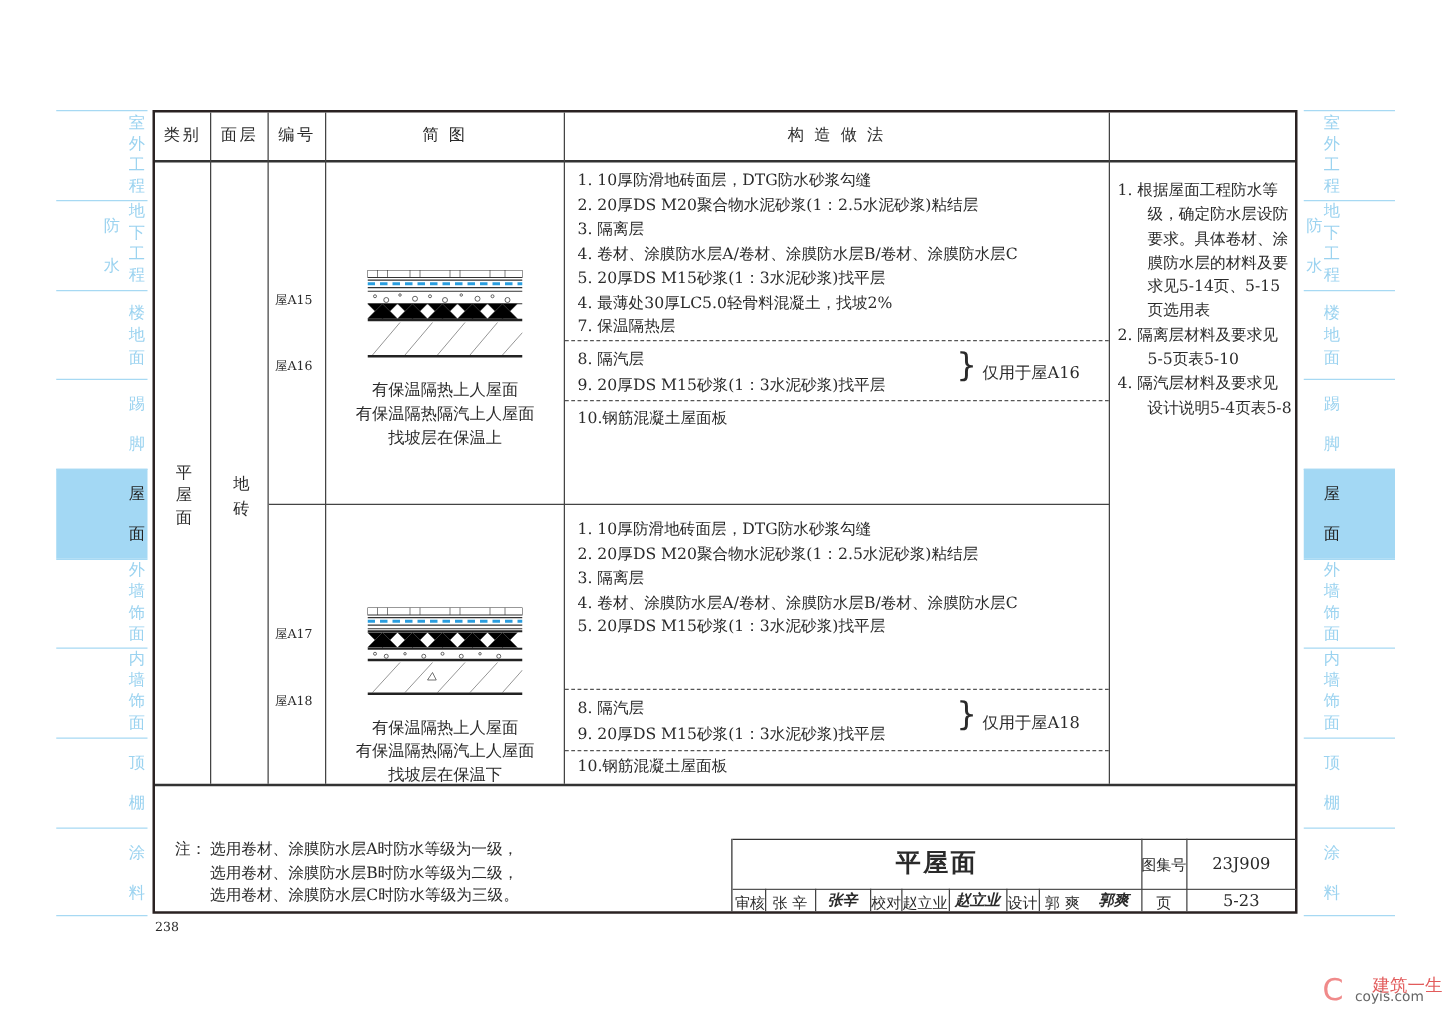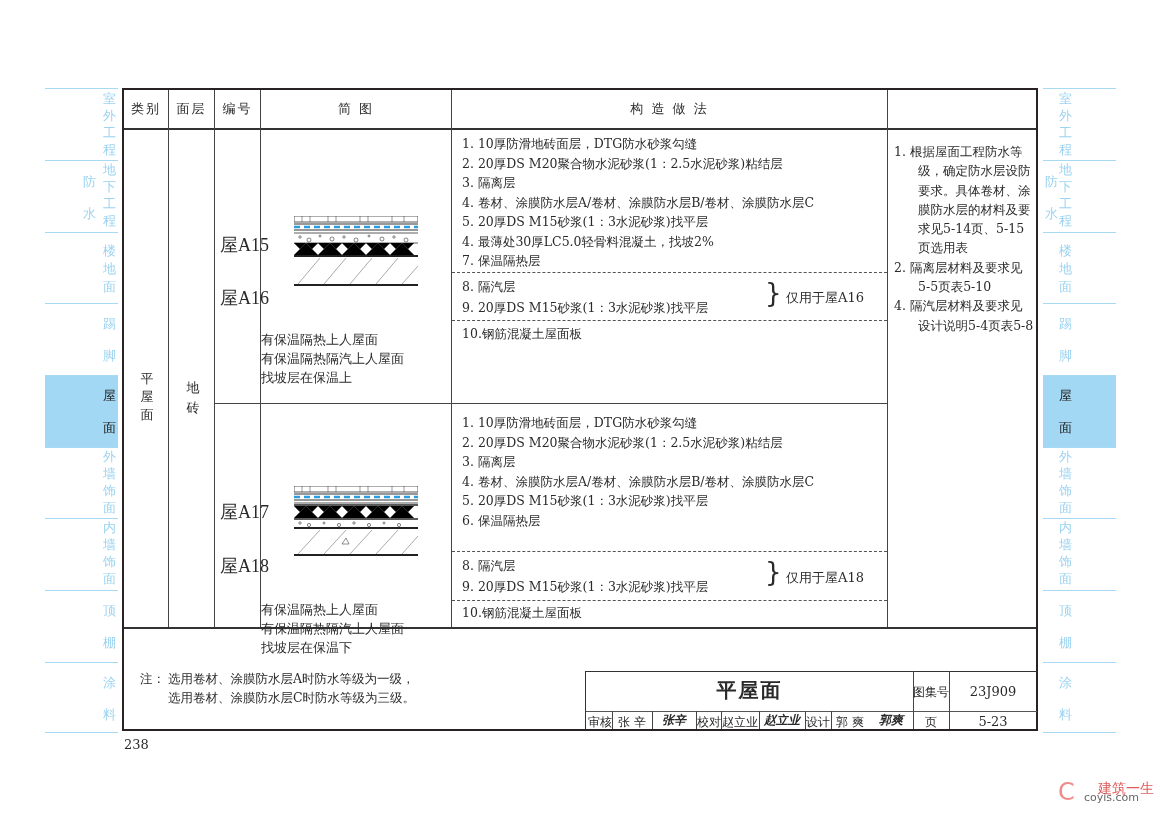--- a/index.html
+++ b/index.html
@@ -19,28 +19,28 @@
   .tab.active .ch { color:#222; }
   .tab.last { border-bottom:1.5px solid #a7d9f3; }
 
   .frame { position:absolute; left:122px; top:88px; width:916px; height:643px; border:2.5px solid #2a2222; box-sizing:border-box; }
   .abs { position:absolute; }
   .vline { position:absolute; width:1px; background:#444; }
   .hline { position:absolute; height:1px; background:#444; }
   .dash { position:absolute; height:0; border-top:1px dashed #555; }
   .hdr { position:absolute; top:0; height:38px; line-height:38px; text-align:center; font-size:13px; letter-spacing:2px; }
   .steps { position:absolute; font-size:12.5px; line-height:19.5px; white-space:nowrap; }
-  .code { position:absolute; font-size:18px;font-family:Liberation Serif, serif; }
-  .caption { position:absolute; text-align:left; font-size:13px; line-height:19px; width:190px;margin-top:27px; }
+  .code { position:absolute; font-size:10px; }
+  .caption { position:absolute; text-align:center; font-size:13px; line-height:19px; width:190px; }
   .notes { position:absolute; font-size:12.5px; line-height:19.3px; }
   .notes .n { padding-left:24px; text-indent:-24px; }
   .footer-note { position:absolute; font-size:12.5px; line-height:18.5px; }
   .titleblock { position:absolute; left:585px; top:671px; width:451px; height:58px; border-left:1px solid #333; }
   .tb-cell { position:absolute; font-size:12px; text-align:center; }
-  .pageno { position:absolute; left:124px; top:737px; font-size:13px; }
+  .pageno { position:absolute; left:124px; top:737px; font-size:10px; }
   .wm { position:absolute; left:1058px; top:778px; font-family:"DejaVu Sans", sans-serif; }
 </style>
 </head>
 <body>
 
 <div class="side left">
   <div class="tab" style="height:72px">
     <span class="ch main" style="top:2px">室</span>
     <span class="ch main" style="top:19px">外</span>
     <span class="ch main" style="top:36px">工</span>
@@ -283,41 +283,41 @@
     <div>有保温隔热隔汽上人屋面</div>
     <div>找坡层在保温下</div>
   </div>
 
   <div class="steps" style="left:338px; top:323px">
     <div>1. 10厚防滑地砖面层，DTG防水砂浆勾缝</div>
     <div>2. 20厚DS M20聚合物水泥砂浆(1：2.5水泥砂浆)粘结层</div>
     <div>3. 隔离层</div>
     <div>4. 卷材、涂膜防水层A/卷材、涂膜防水层B/卷材、涂膜防水层C</div>
     <div>5. 20厚DS M15砂浆(1：3水泥砂浆)找平层</div>
-    <div>6. 保温隔热层</div>
   </div>
   <div class="dash" style="left:328px; top:461px; width:435px"></div>
   <div class="steps" style="left:338px; top:465px; line-height:21px">
     <div>8. 隔汽层</div>
     <div>9. 20厚DS M15砂浆(1：3水泥砂浆)找平层</div>
   </div>
   <div class="abs" style="left:641px; top:469px; font-size:26px; line-height:26px; font-family:'DejaVu Sans', sans-serif">}</div>
   <div class="abs" style="left:662px; top:479px; font-size:13px">仅用于屋A18</div>
   <div class="dash" style="left:328px; top:510px; width:435px"></div>
   <div class="steps" style="left:338px; top:513px">10.钢筋混凝土屋面板</div>
 
   <div class="notes" style="left:770px; top:52px; width:140px">
     <div class="n">1. 根据屋面工程防水等级，确定防水层设防要求。具体卷材、涂膜防水层的材料及要求见5-14页、5-15页选用表</div>
     <div class="n">2. 隔离层材料及要求见5-5页表5-10</div>
     <div class="n">4. 隔汽层材料及要求见设计说明5-4页表5-8</div>
   </div>
 
   <div class="footer-note" style="left:16px; top:580px">注：</div>
   <div class="footer-note" style="left:44px; top:580px">
     <div>选用卷材、涂膜防水层A时防水等级为一级，</div>
+    <div>选用卷材、涂膜防水层B时防水等级为二级，</div>
     <div>选用卷材、涂膜防水层C时防水等级为三级。</div>
   </div>
 </div>
 
 <div class="titleblock">
   <div class="hline" style="left:0; top:0; width:451px; background:#333"></div>
   <div class="hline" style="left:0; top:40px; width:451px; background:#555"></div>
   <div class="vline" style="left:327px; top:0; height:58px"></div>
   <div class="vline" style="left:363px; top:0; height:58px"></div>
   <div class="tb-cell" style="left:0; top:6px; width:327px; font-size:20px; font-weight:bold; letter-spacing:2px; font-family:'DejaVu Sans', sans-serif">平屋面</div>

